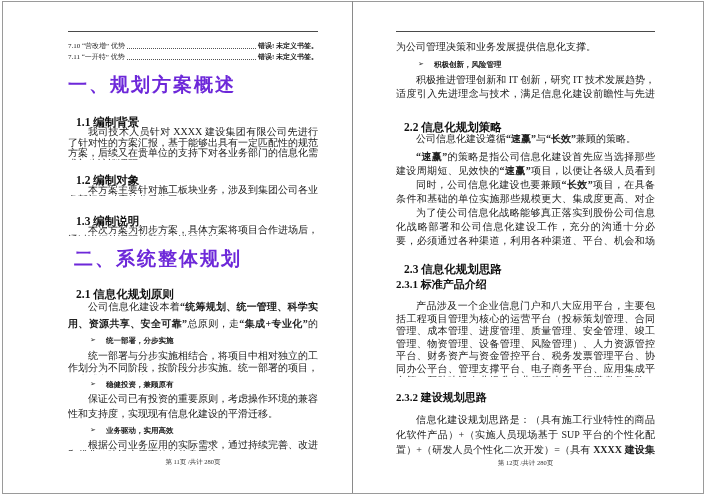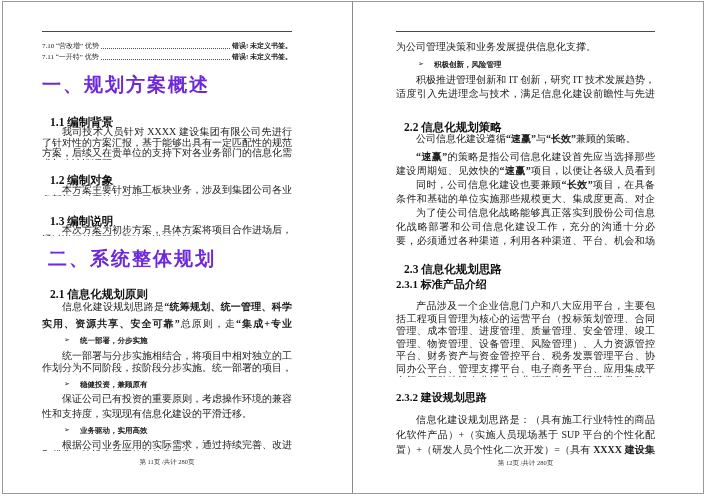--- a/index.html
+++ b/index.html
@@ -5,21 +5,21 @@
   html,body{margin:0;padding:0;}
   body{
     width:707px;height:500px;position:relative;background:#ffffff;
     font-family:"Liberation Serif","DejaVu Serif",serif;color:#222;
     overflow:hidden;
   }
   .frame{position:absolute;left:2px;top:1px;width:700px;height:491px;
     border:1px solid #9a9a9a;background:#ffffff;}
   .divider{position:absolute;left:352px;top:1px;width:1px;height:492px;background:#8a8a8a;}
   .page{position:absolute;top:0;height:500px;}
-  .page-l{left:42px;width:250px;}
+  .page-l{left:68px;width:250px;}
   .page-r{left:396px;width:259px;}
   .blk{position:absolute;left:0;width:100%;}
   .hrule{position:absolute;left:0;top:31px;width:100%;height:0;border-top:1px solid #4a4a4a;}
   .b{font-weight:bold;margin-top:34px;}
   .h1{font-size:19px;font-weight:bold;color:#6d28d9;margin:0;letter-spacing:2px;}
   .h2{font-size:11.5px;font-weight:bold;color:#111;margin:8px;}
   .h3{font-size:11px;font-weight:bold;color:#111;margin:0;}
   .body{font-size:10px;margin:0;text-align:justify;overflow:hidden;}
   .ind{text-indent:2em;}
   .toc{font-size:7px;}
@@ -94,21 +94,21 @@
 
   <h2 class="blk l-s12t h2">1.2 编制对象</h2>
   <p class="blk l-s12b body ind">本方案主要针对施工板块业务，涉及到集团公司各业务部门及对应的分子公司。</p>
 
   <h2 class="blk l-s13t h2">1.3 编制说明</h2>
   <p class="blk l-s13b body ind">本次方案为初步方案，具体方案将项目合作进场后，通过详细的调研的基础上进行编制。</p>
 
   <h1 class="blk l-h1b h1">二、系统整体规划</h1>
 
   <h2 class="blk l-s21t h2">2.1 信息化规划原则</h2>
-  <p class="blk l-s21b body ind"><span>信息化建设规划思路是</span><span class="b">“统筹规划、统一管理、科学实用、资源共享、安全可靠”</span><span>总原则，走</span><span class="b">“集成+专业化”</span><span>的路线，稳步推进，分步实施。</span></p>
+  <p class="blk l-s21b body ind"><span>公司信息化建设本着</span><span class="b">“统筹规划、统一管理、科学实用、资源共享、安全可靠”</span><span>总原则，走</span><span class="b">“集成+专业化”</span><span>的路线，稳步推进，分步实施。</span></p>
 
   <p class="blk l-b1t bul-t">
       <span class="mk">➢</span>
       <span>统一部署，分步实施</span>
     </p>
   <p class="blk l-b1b body ind">统一部署与分步实施相结合，将项目中相对独立的工作划分为不同阶段，按阶段分步实施。统一部署的项目，可先试点，后推广。</p>
 
   <p class="blk l-b2t bul-t">
       <span class="mk">➢</span>
       <span>稳健投资，兼顾原有</span>

